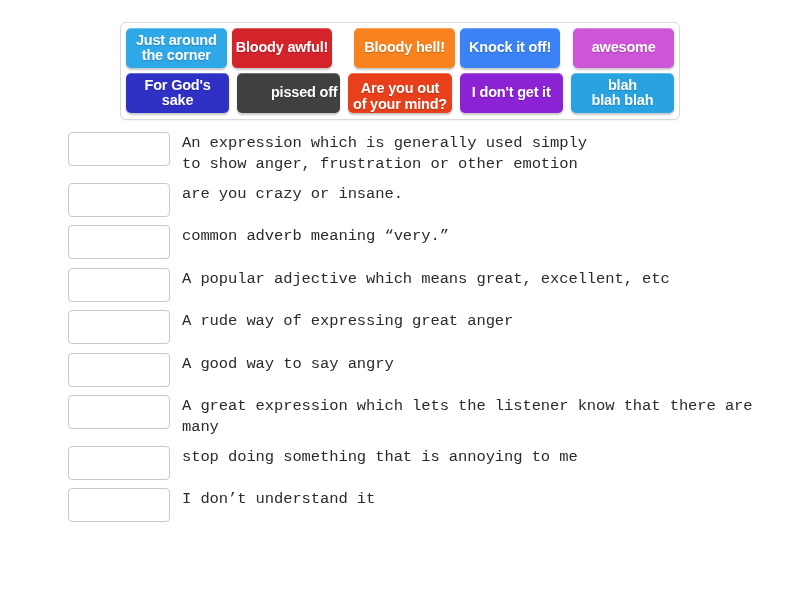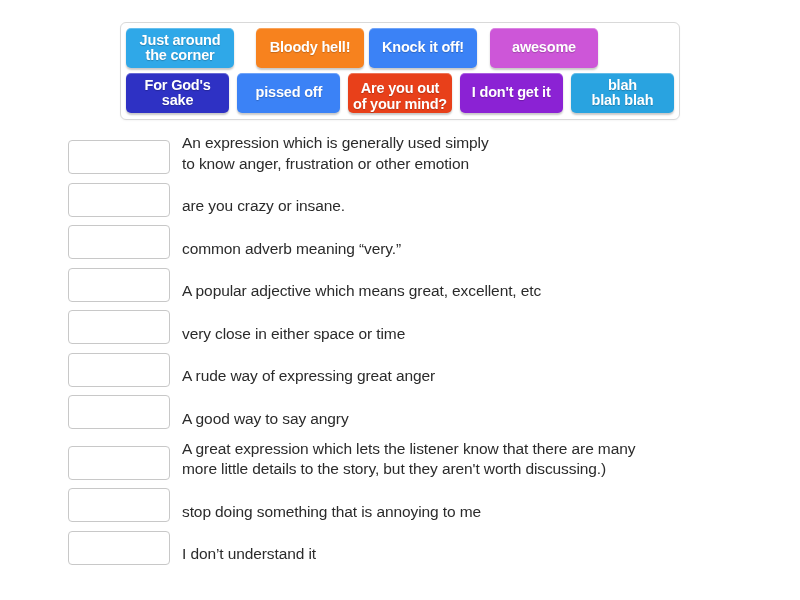--- a/index.html
+++ b/index.html
@@ -61,23 +61,24 @@
 
   
   #definitions {
     position: absolute;
     left: 68px;
     top: 132px;
     width: 700px;
   }
   .def-row {
     display: flex;
-    align-items: flex-end;
+    align-items: flex-start;
     margin-bottom: 8.5px;
     min-height: 34px;
+    font-family: Liberation Mono, monospace;
   }
   .drop-box {
     flex: 0 0 auto;
     width: 102px;
     height: 34px;
     box-sizing: border-box;
     background: #ffffff;
     border: 1px solid #c8c8c8;
     border-radius: 4px;
     margin-right: 12px;
@@ -98,20 +99,25 @@
 <body>
 
 <div id="tile-bank">
   <div class="tile-row">
     <div class="tile" style="background: rgb(47, 168, 232);">
       <div>
         <span>Just around</span>
         <span>the corner</span>
       </div>
     </div>
+    <div class="tile" style="background: rgb(213, 35, 44);">
+      <div>
+        <span>Bloody awful!</span>
+      </div>
+    </div>
     <div class="tile" style="background: rgb(247, 130, 30); margin-left: 17px;">
       <div>
         <span>Bloody hell!</span>
       </div>
     </div>
     <div class="tile" style="background: #3b82f6;">
       <div>
         <span>Knock it off!</span>
       </div>
     </div>
@@ -122,21 +128,21 @@
     </div>
   </div>
 
   <div class="tile-row">
     <div class="tile" style="background: rgb(46, 49, 196);">
       <div>
         <span>For God's</span>
         <span>sake</span>
       </div>
     </div>
-    <div class="tile" style="background: #3b82f6;">
+    <div class="tile" style="background: #404040; justify-content: flex-end;">
       <div>
         <span>pissed off</span>
       </div>
     </div>
     <div class="tile" style="background: rgb(232, 64, 26); align-items: flex-end;">
       <div>
         <span>Are you out</span>
         <span>of your mind?</span>
       </div>
     </div>
@@ -153,21 +159,21 @@
     </div>
   </div>
 </div>
 
 <div id="definitions">
 
   <div class="def-row two-line">
     <div class="drop-box"></div>
     <div class="def-text">
       <div>An expression which is generally used simply</div>
-      <div>to know anger, frustration or other emotion</div>
+      <div>to show anger, frustration or other emotion</div>
     </div>
   </div>
 
   <div class="def-row">
     <div class="drop-box"></div>
     <div class="def-text">
       <div>are you crazy or insane.</div>
     </div>
   </div>
 
@@ -178,46 +184,39 @@
     </div>
   </div>
 
   <div class="def-row">
     <div class="drop-box"></div>
     <div class="def-text">
       <div>A popular adjective which means great, excellent, etc</div>
     </div>
   </div>
 
-  <div class="def-row">
-    <div class="drop-box"></div>
-    <div class="def-text">
-      <div>very close in either space or time</div>
-    </div>
-  </div>
 
   <div class="def-row">
     <div class="drop-box"></div>
     <div class="def-text">
       <div>A rude way of expressing great anger</div>
     </div>
   </div>
 
   <div class="def-row">
     <div class="drop-box"></div>
     <div class="def-text">
       <div>A good way to say angry</div>
     </div>
   </div>
 
   <div class="def-row two-line">
     <div class="drop-box"></div>
     <div class="def-text">
       <div>A great expression which lets the listener know that there are many</div>
-      <div>more little details to the story, but they aren't worth discussing.)</div>
     </div>
   </div>
 
   <div class="def-row">
     <div class="drop-box"></div>
     <div class="def-text">
       <div>stop doing something that is annoying to me</div>
     </div>
   </div>
 

